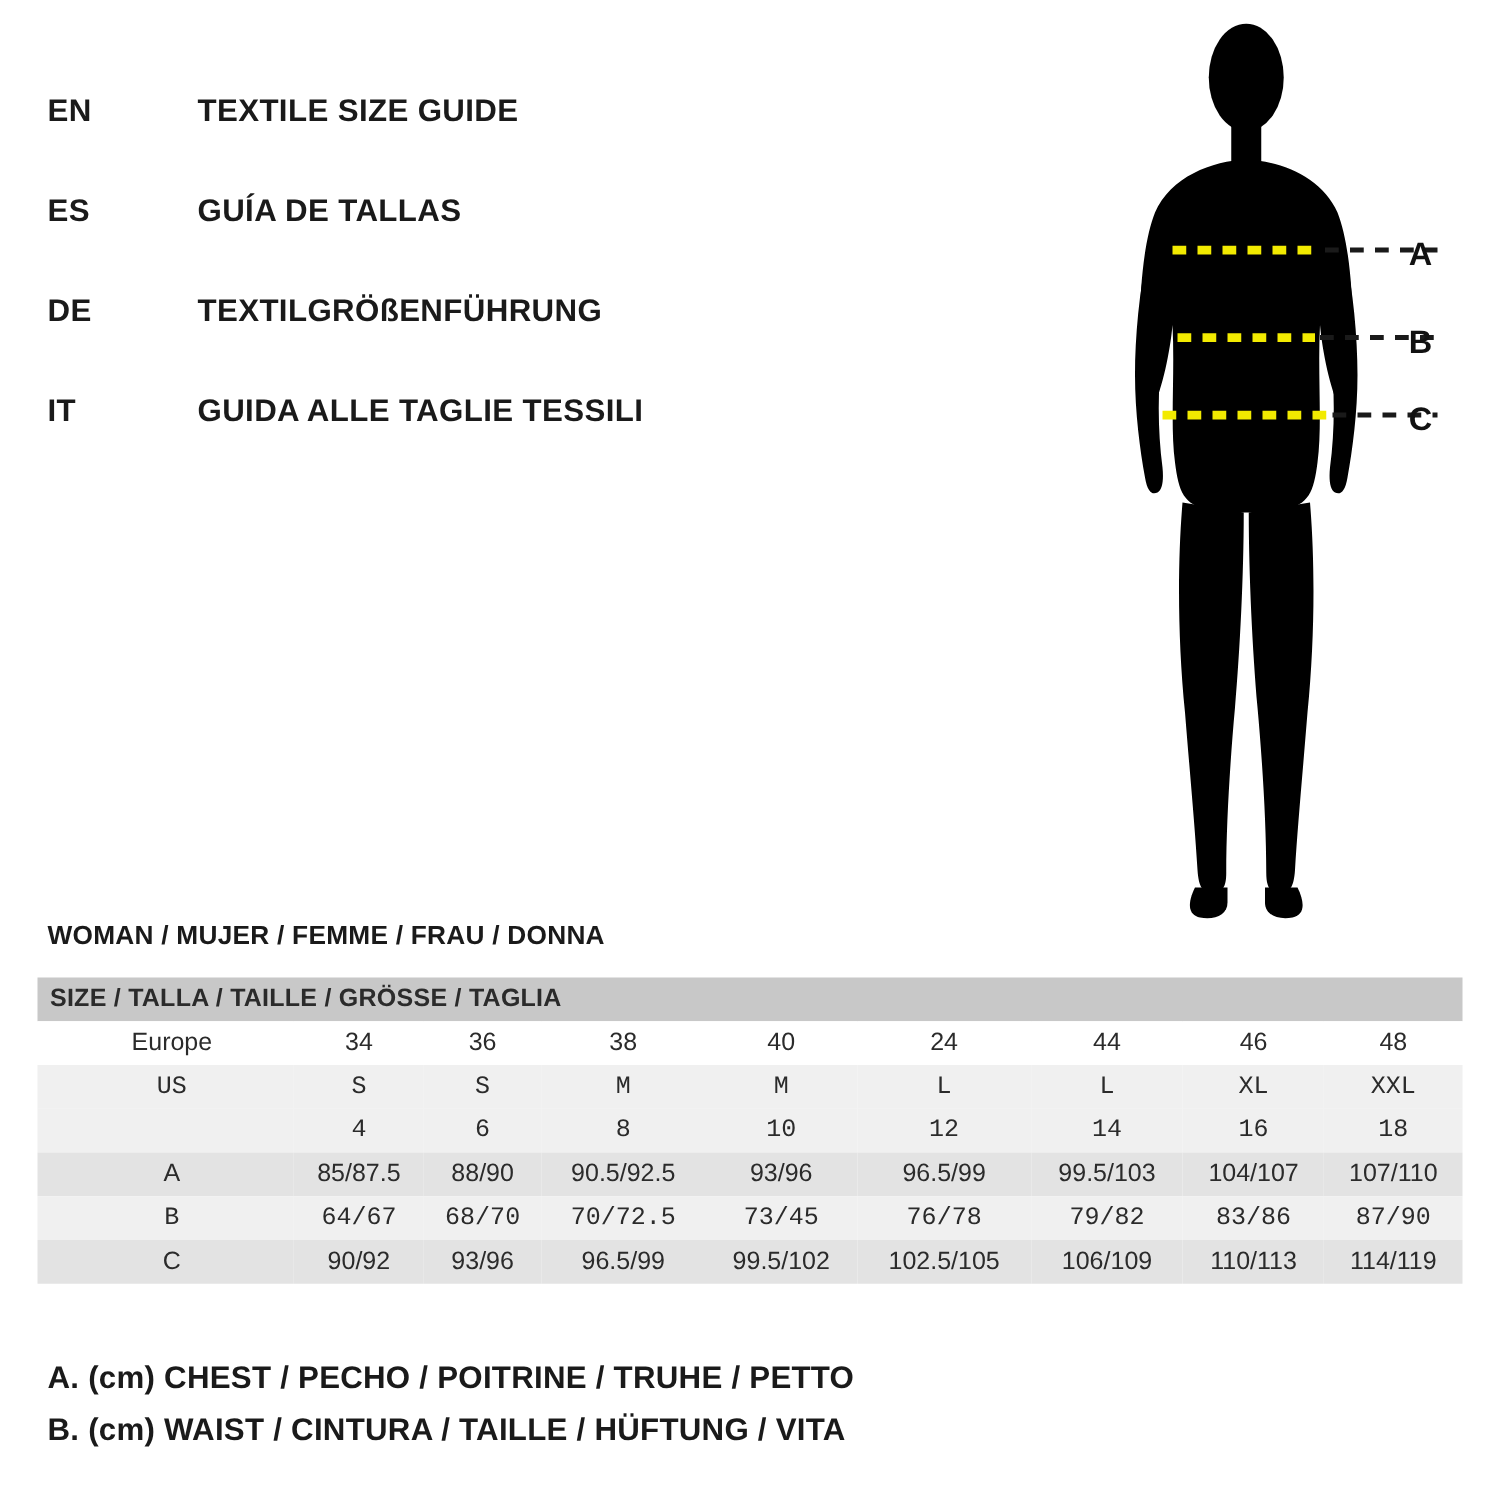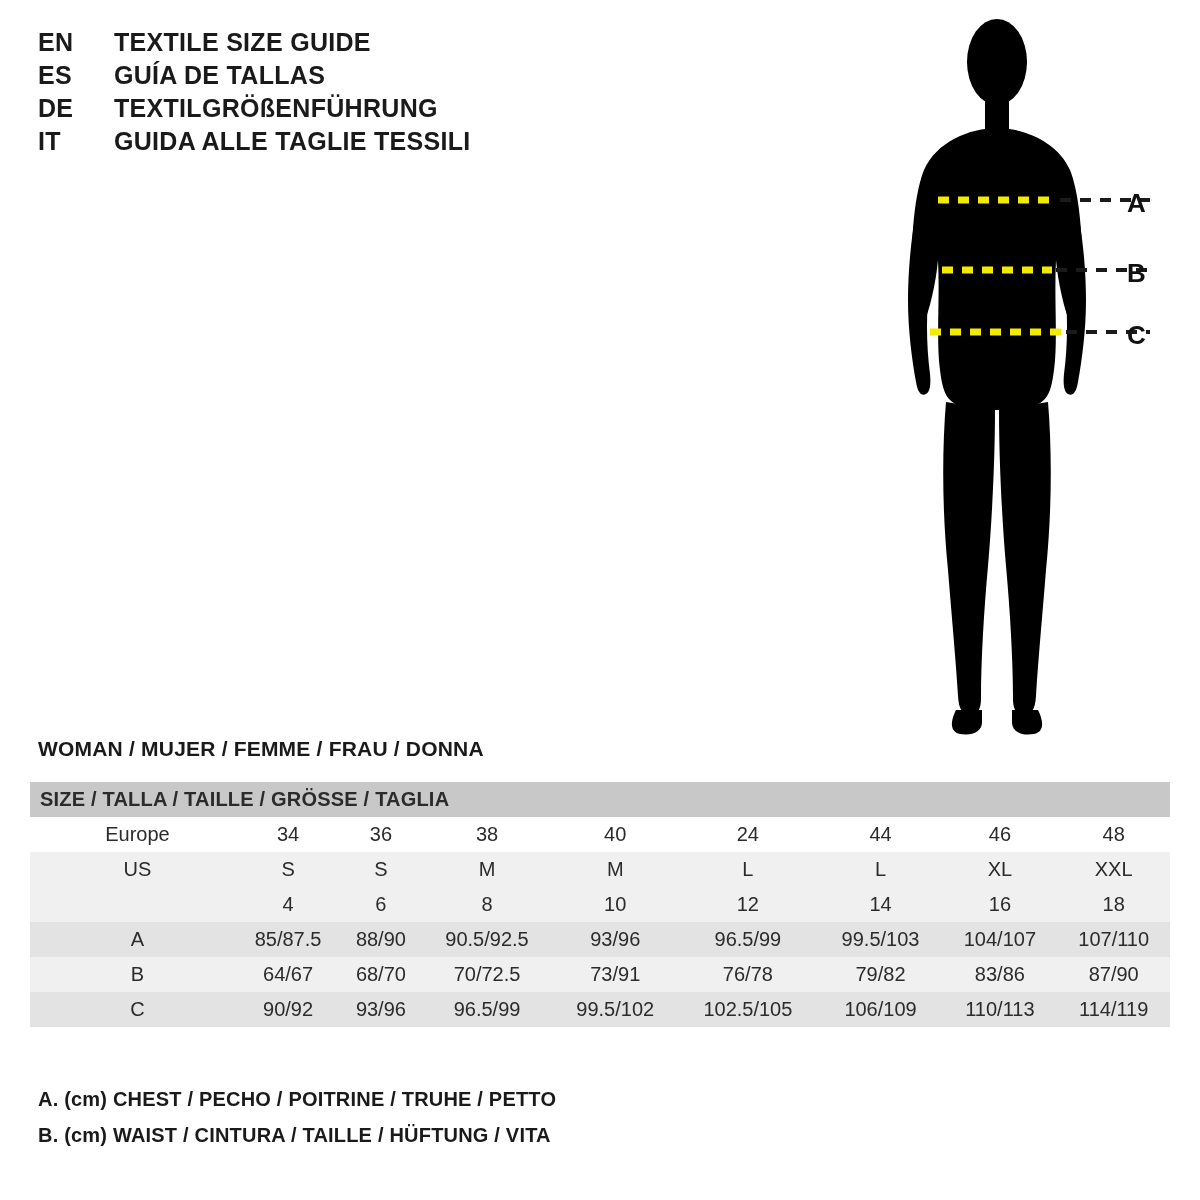--- a/index.html
+++ b/index.html
@@ -27,26 +27,28 @@
     display: flex;
     align-items: baseline;
     margin-bottom: 4px;
   }
   .lang-code {
     width: 76px;
     flex: 0 0 76px;
     font-size: 25px;
     font-weight: 700;
     letter-spacing: 0.3px;
+    margin-top: 47px;
   }
   .lang-text {
     font-size: 25px;
     font-weight: 700;
     letter-spacing: 0.3px;
     white-space: nowrap;
+    margin-left: 44px;
   }
 
   
   .figure-wrap {
     position: absolute;
     top: 10px;
     left: 850px;
     width: 340px;
     height: 740px;
   }
@@ -96,32 +98,32 @@
   }
   .row-head-band th {
     background: #c8c8c8;
     text-align: left;
     padding-left: 10px;
     font-weight: 700;
     font-size: 20px;
     color: #2b2b2b;
     letter-spacing: 0.2px;
   }
-  .row-alt-light { background: #f0f0f0; }
+  .row-alt-light { background: #f0f0f0; font-family: Liberation Mono, monospace; }
   .row-alt-dark  { background: #e3e3e3; }
   .row-white     { background: #ffffff; }
 
   
   .footnotes {
     position: absolute;
     top: 1088px;
     left: 38px;
   }
   .footnote {
-    font-size: 20px;
+    font-size: 25px;
     font-weight: 700;
     color: #1a1a1a;
     margin-bottom: 13px;
     letter-spacing: 0.2px;
   }
 </style>
 </head>
 <body>
 
 <div class="lang-block">
@@ -267,21 +269,21 @@
       <td>96.5/99</td>
       <td>99.5/103</td>
       <td>104/107</td>
       <td>107/110</td>
     </tr>
     <tr class="row-alt-light">
       <td class="rowhead">B</td>
       <td>64/67</td>
       <td>68/70</td>
       <td>70/72.5</td>
-      <td>73/91</td>
+      <td>73/45</td>
       <td>76/78</td>
       <td>79/82</td>
       <td>83/86</td>
       <td>87/90</td>
     </tr>
     <tr class="row-alt-dark">
       <td class="rowhead">C</td>
       <td>90/92</td>
       <td>93/96</td>
       <td>96.5/99</td>

